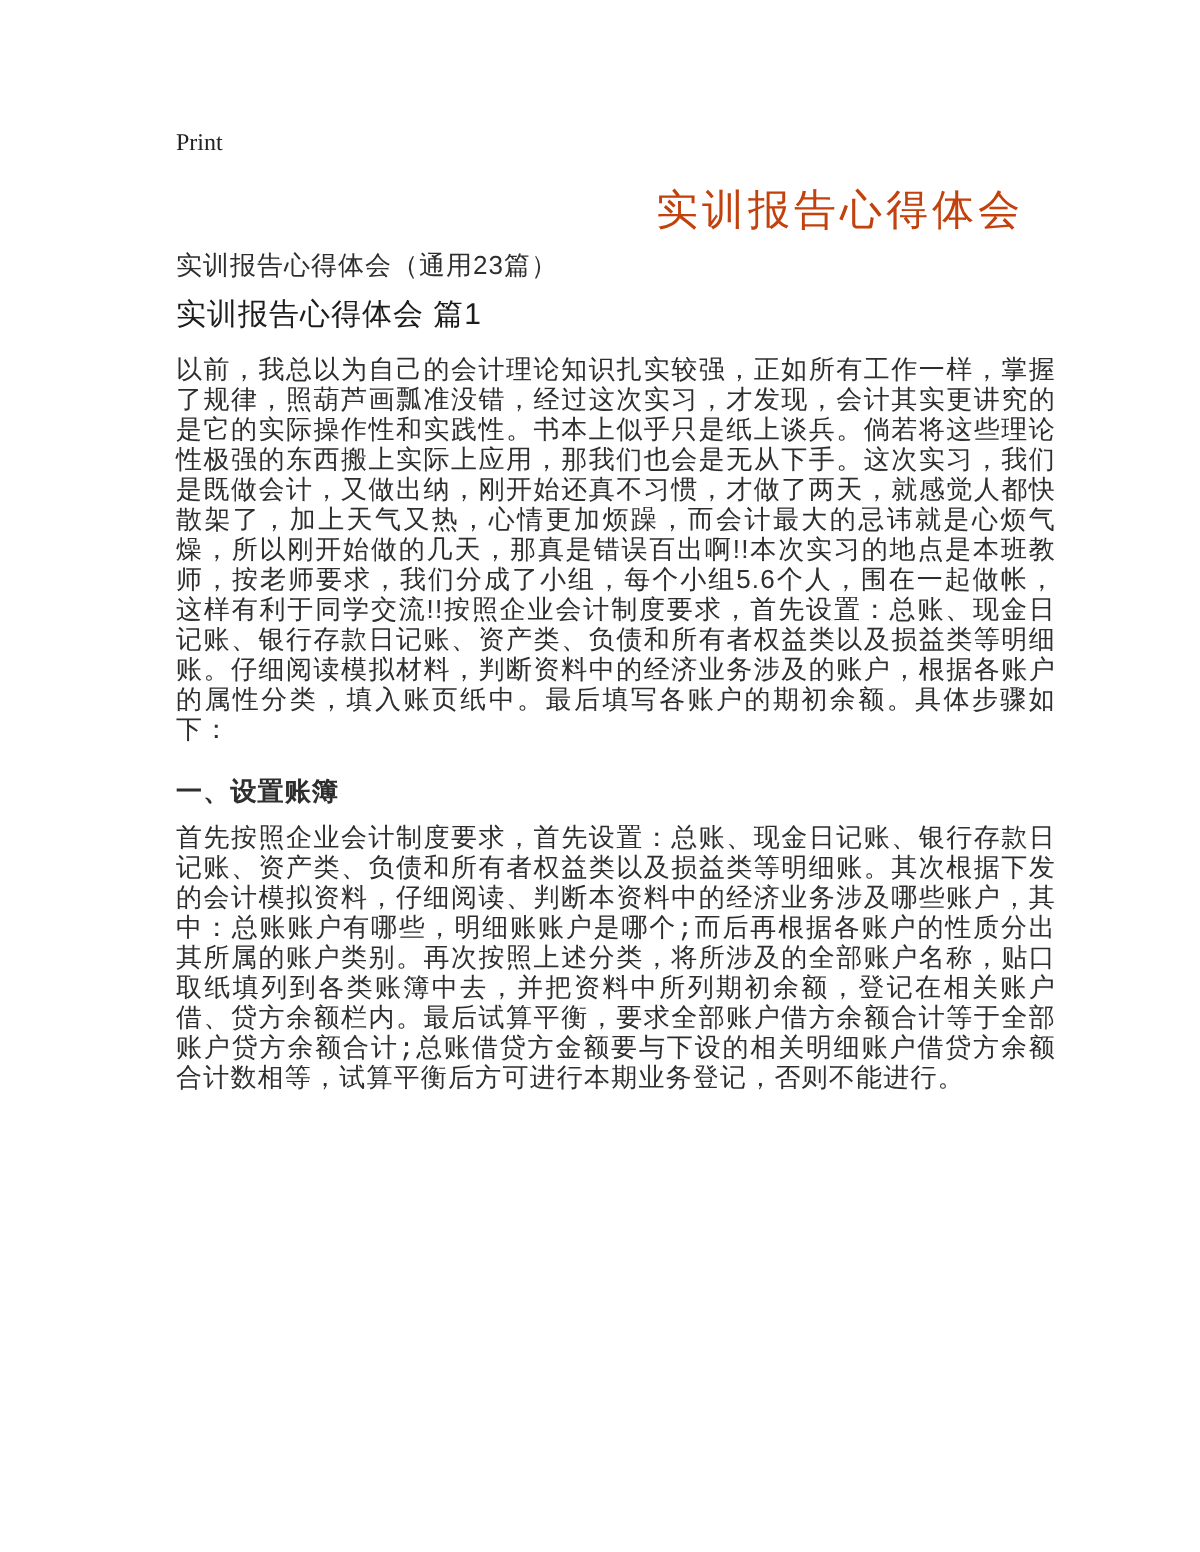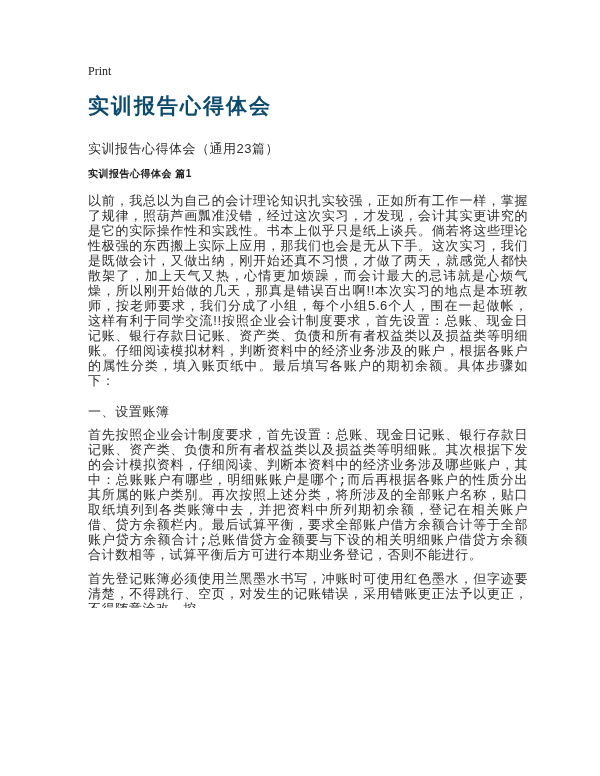--- a/index.html
+++ b/index.html
@@ -22,53 +22,53 @@
     font-family: "Liberation Serif", "DejaVu Serif", serif;
     font-size: 12px;
     color: #222222;
     line-height: 14px;
     cursor: pointer;
   }
   .doc-title {
     margin: 15px 0 0 0;
     padding-right: 16px; 
     font-size: 21px;
-    font-weight: bold;
-    text-align: left;
+    font-weight: normal;
+    text-align: right;
     letter-spacing: 2px;
-    color: #0c4a6e;
+    color: #c2410c;
     line-height: 25px;
   }
   .doc-subtitle {
-    margin-top: 23px;
+    margin-top: 7px;
     font-size: 13px;
     line-height: 15px;
     letter-spacing: 0.5px;
     color: #2e2e2e;
   }
   .article-heading {
     margin: 10px 0 11px 0;
-    font-size: 10px;
-    font-weight: bold;
+    font-size: 15px;
+    font-weight: normal;
     line-height: 16px;
     letter-spacing: 0.5px;
     color: #1c1c1c;
   }
   p.body-para {
     margin: 9px 0 0 0;
     font-size: 13px;
     line-height: 15px;
     letter-spacing: 0.6px;
     text-align: justify;
     color: #2e2e2e;
   }
   .sub-heading {
     margin: 16px 0 0 0;
     font-size: 13px;
-    font-weight: normal;
+    font-weight: bold;
     line-height: 15px;
     letter-spacing: 0.6px;
     color: #2e2e2e;
   }
   .gap-after-sub { margin-top: 13px; font-family: Liberation Mono, monospace; }
 </style>
 </head>
 <body>
 
 <div class="page">
@@ -82,15 +82,14 @@
   <h2 class="article-heading">实训报告心得体会 篇1</h2>
 
 
   <p class="body-para">以前，我总以为自己的会计理论知识扎实较强，正如所有工作一样，掌握了规律，照葫芦画瓢准没错，经过这次实习，才发现，会计其实更讲究的是它的实际操作性和实践性。书本上似乎只是纸上谈兵。倘若将这些理论性极强的东西搬上实际上应用，那我们也会是无从下手。这次实习，我们是既做会计，又做出纳，刚开始还真不习惯，才做了两天，就感觉人都快散架了，加上天气又热，心情更加烦躁，而会计最大的忌讳就是心烦气燥，所以刚开始做的几天，那真是错误百出啊!!本次实习的地点是本班教师，按老师要求，我们分成了小组，每个小组5.6个人，围在一起做帐，这样有利于同学交流!!按照企业会计制度要求，首先设置：总账、现金日记账、银行存款日记账、资产类、负债和所有者权益类以及损益类等明细账。仔细阅读模拟材料，判断资料中的经济业务涉及的账户，根据各账户的属性分类，填入账页纸中。最后填写各账户的期初余额。具体步骤如下：</p>
 
   <h3 class="sub-heading">一、设置账簿</h3>
 
   <p class="body-para gap-after-sub">首先按照企业会计制度要求，首先设置：总账、现金日记账、银行存款日记账、资产类、负债和所有者权益类以及损益类等明细账。其次根据下发的会计模拟资料，仔细阅读、判断本资料中的经济业务涉及哪些账户，其中：总账账户有哪些，明细账账户是哪个;而后再根据各账户的性质分出其所属的账户类别。再次按照上述分类，将所涉及的全部账户名称，贴口取纸填列到各类账簿中去，并把资料中所列期初余额，登记在相关账户借、贷方余额栏内。最后试算平衡，要求全部账户借方余额合计等于全部账户贷方余额合计;总账借贷方金额要与下设的相关明细账户借贷方余额合计数相等，试算平衡后方可进行本期业务登记，否则不能进行。</p>
 
 
-  <p class="body-para gap-after-sub">首先登记账簿必须使用兰黑墨水书写，冲账时可使用红色墨水，但字迹要清楚，不得跳行、空页，对发生的记账错误，采用错账更正法予以更正，不得随意涂改，挖</p>
 
 </div>
 
 </body></html>

